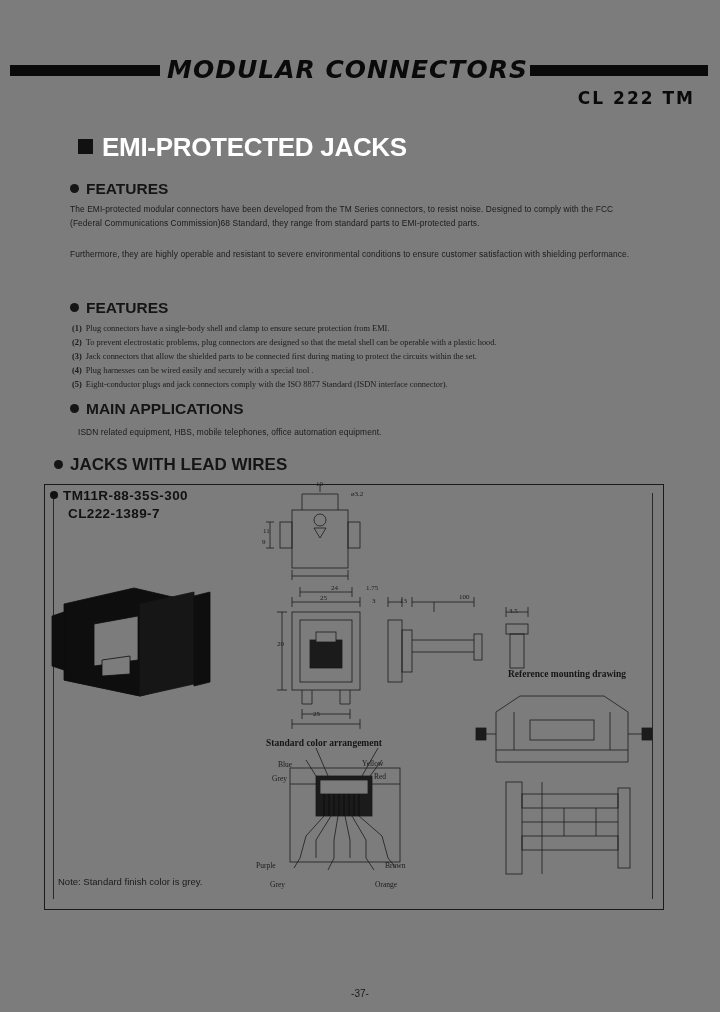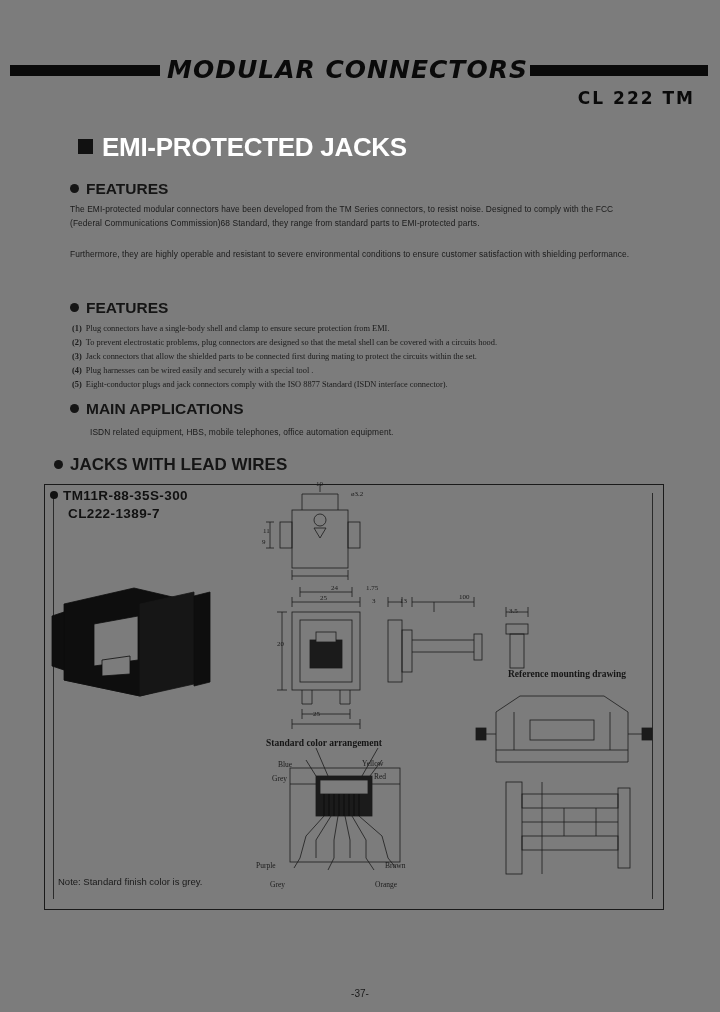--- a/index.html
+++ b/index.html
@@ -213,30 +213,30 @@
     <span class="bullet"></span><span>FEATURES</span>
   </div>
   <div class="body-text" style="left:70px; top:203px; width:570px;">The EMI-protected modular connectors have been developed from the TM Series connectors, to resist noise.  Designed to comply with the FCC (Federal Communications Commission)68 Standard, they range from standard parts to EMI-protected parts.</div>
   <div class="body-text" style="left:70px; top:248px; width:570px;">Furthermore, they are highly operable and resistant to severe environmental conditions to ensure customer satisfaction with shielding performance.</div>
 
   <div class="sec-head" style="left:70px; top:299px;">
     <span class="bullet"></span><span>FEATURES</span>
   </div>
   <div class="feat-list" style="left:72px; top:322px;font-family:Liberation Serif, serif;">
     <div><span class="feat-num">(1)</span><span>Plug connectors have a single-body shell and clamp to ensure secure protection from EMI.</span></div>
-    <div><span class="feat-num">(2)</span><span>To prevent electrostatic problems, plug connectors are designed so that the metal shell can be covered with a circuits hood.</span></div>
+    <div><span class="feat-num">(2)</span><span>To prevent electrostatic problems, plug connectors are designed so that the metal shell can be operable with a plastic hood.</span></div>
     <div><span class="feat-num">(3)</span><span>Jack connectors that allow the shielded parts to be connected first during mating to protect the circuits within the set.</span></div>
     <div><span class="feat-num">(4)</span><span>Plug harnesses can be wired easily and securely with a special tool .</span></div>
     <div><span class="feat-num">(5)</span><span>Eight-conductor plugs and jack connectors comply with the ISO 8877 Standard (ISDN interface connector).</span></div>
   </div>
 
   <div class="sec-head" style="left:70px; top:400px;">
     <span class="bullet"></span><span>MAIN APPLICATIONS</span>
   </div>
-  <div class="body-text" style="left:78px; top:426px;margin-left:12px;">ISDN related equipment, HBS, mobile telephones, office automation equipment.</div>
+  <div class="body-text" style="left:78px; top:426px;">ISDN related equipment, HBS, mobile telephones, office automation equipment.</div>
 
   <div class="sec-head" style="left:54px; top:455px; font-size:17px;">
     <span class="bullet"></span><span>JACKS WITH LEAD WIRES</span>
   </div>
 
   <div class="frame">
     <div class="frame-inner"></div>
   </div>
 
   <div class="part-no">

